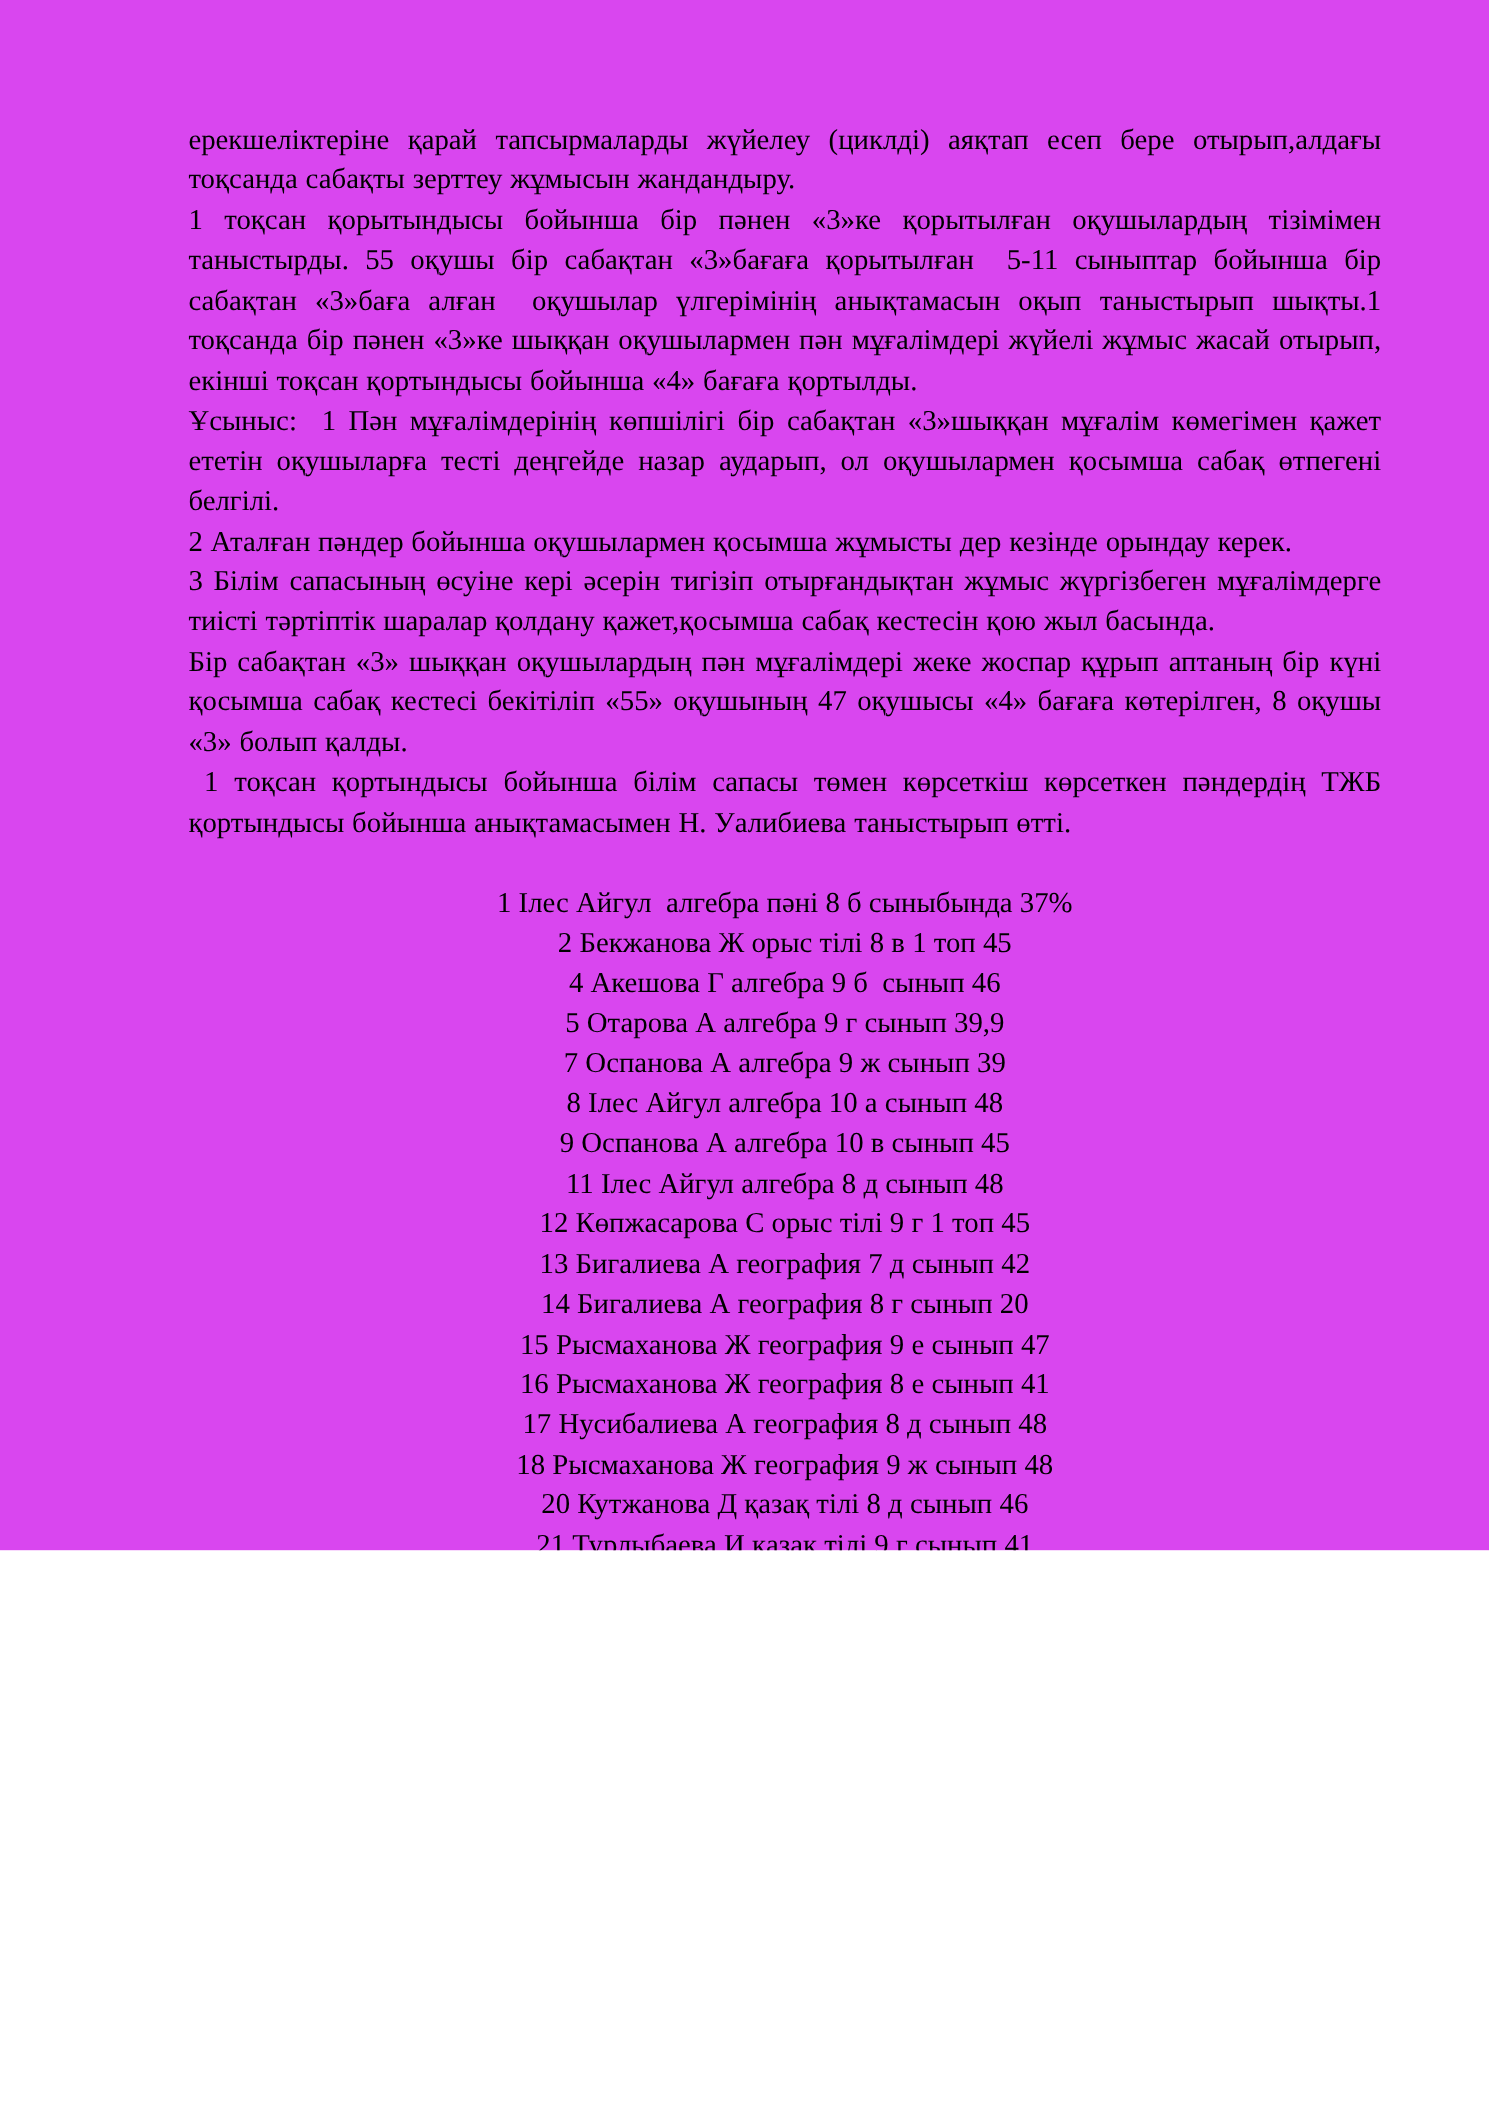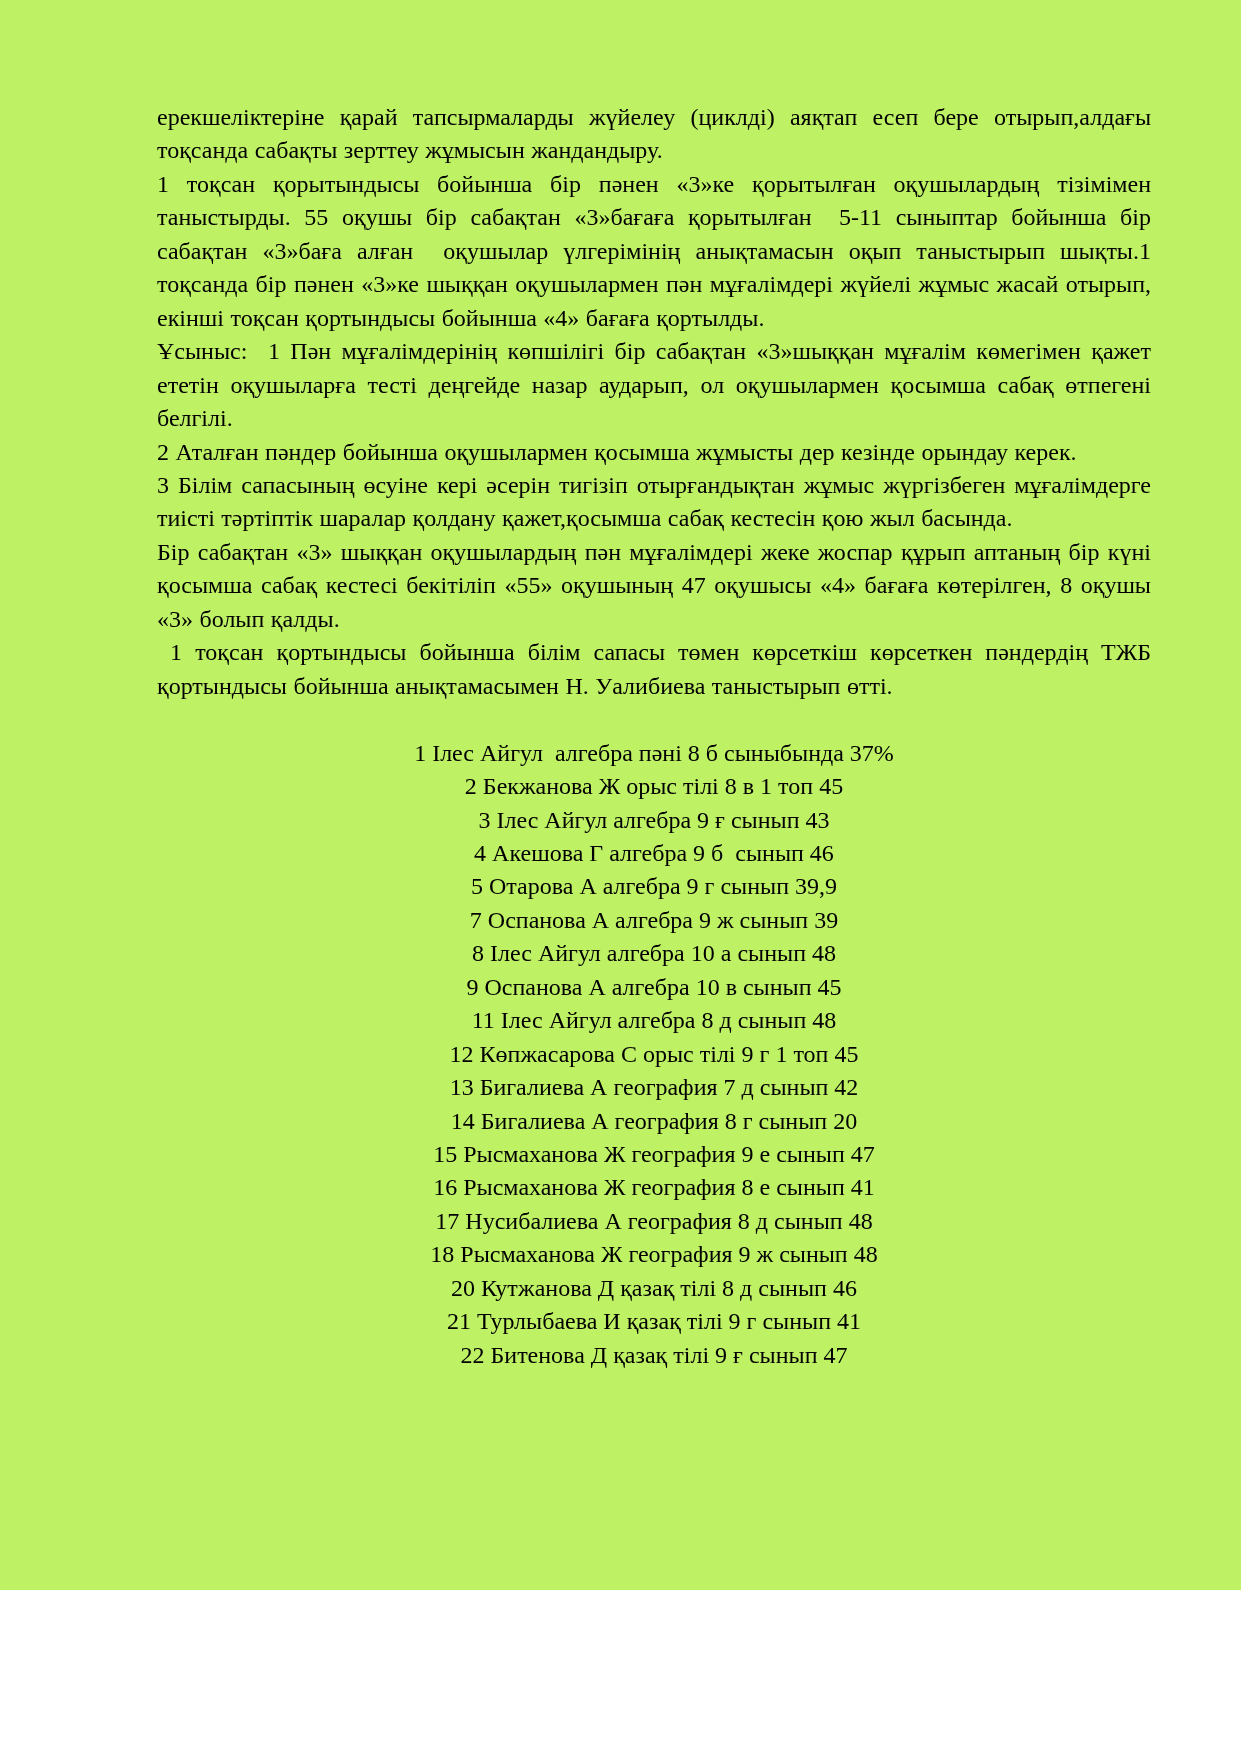--- a/index.html
+++ b/index.html
@@ -3,22 +3,22 @@
 <meta charset="utf-8">
 <style>
   html, body {
     margin: 0;
     padding: 0;
     background: #ffffff;
   }
   .page {
     position: relative;
     width: 1241px;
-    height: 1590px;
-    background: #bef264;
+    height: 1292px;
+    background: #d946ef;
     overflow: hidden;
     font-family: "Liberation Serif", "DejaVu Serif", serif;
     color: #000000;
   }
   .content {
     position: absolute;
     left: 157px;
     top: 101px;
     width: 994px;
   }
@@ -52,21 +52,20 @@
     <p class="para">2 Аталған пәндер бойынша оқушылармен қосымша жұмысты дер кезінде орындау керек.</p>
     <p class="para">3 Білім сапасының өсуіне кері әсерін тигізіп отырғандықтан жұмыс жүргізбеген мұғалімдерге тиісті тәртіптік шаралар қолдану қажет,қосымша сабақ кестесін қою жыл басында.</p>
     <p class="para">Бір сабақтан «3» шыққан оқушылардың пән мұғалімдері жеке жоспар құрып аптаның бір күні қосымша сабақ кестесі бекітіліп «55» оқушының 47 оқушысы «4» бағаға көтерілген, 8 оқушы «3» болып қалды.</p>
     <p class="para"> 1 тоқсан қортындысы бойынша білім сапасы төмен көрсеткіш көрсеткен пәндердің ТЖБ қортындысы бойынша анықтамасымен Н. Уалибиева таныстырып өтті.</p>
 
     <div class="spacer"></div>
 
     <div class="list">
       <div class="list-item">1 Ілес Айгул  алгебра пәні 8 б сыныбында 37%</div>
       <div class="list-item">2 Бекжанова Ж орыс тілі 8 в 1 топ 45</div>
-      <div class="list-item">3 Ілес Айгул алгебра 9 ғ сынып 43</div>
       <div class="list-item">4 Акешова Г алгебра 9 б  сынып 46</div>
       <div class="list-item">5 Отарова А алгебра 9 г сынып 39,9</div>
       <div class="list-item">7 Оспанова А алгебра 9 ж сынып 39</div>
       <div class="list-item">8 Ілес Айгул алгебра 10 а сынып 48</div>
       <div class="list-item">9 Оспанова А алгебра 10 в сынып 45</div>
       <div class="list-item">11 Ілес Айгул алгебра 8 д сынып 48</div>
       <div class="list-item">12 Көпжасарова С орыс тілі 9 г 1 топ 45</div>
       <div class="list-item">13 Бигалиева А география 7 д сынып 42</div>
       <div class="list-item">14 Бигалиева А география 8 г сынып 20</div>
       <div class="list-item">15 Рысмаханова Ж география 9 е сынып 47</div>

